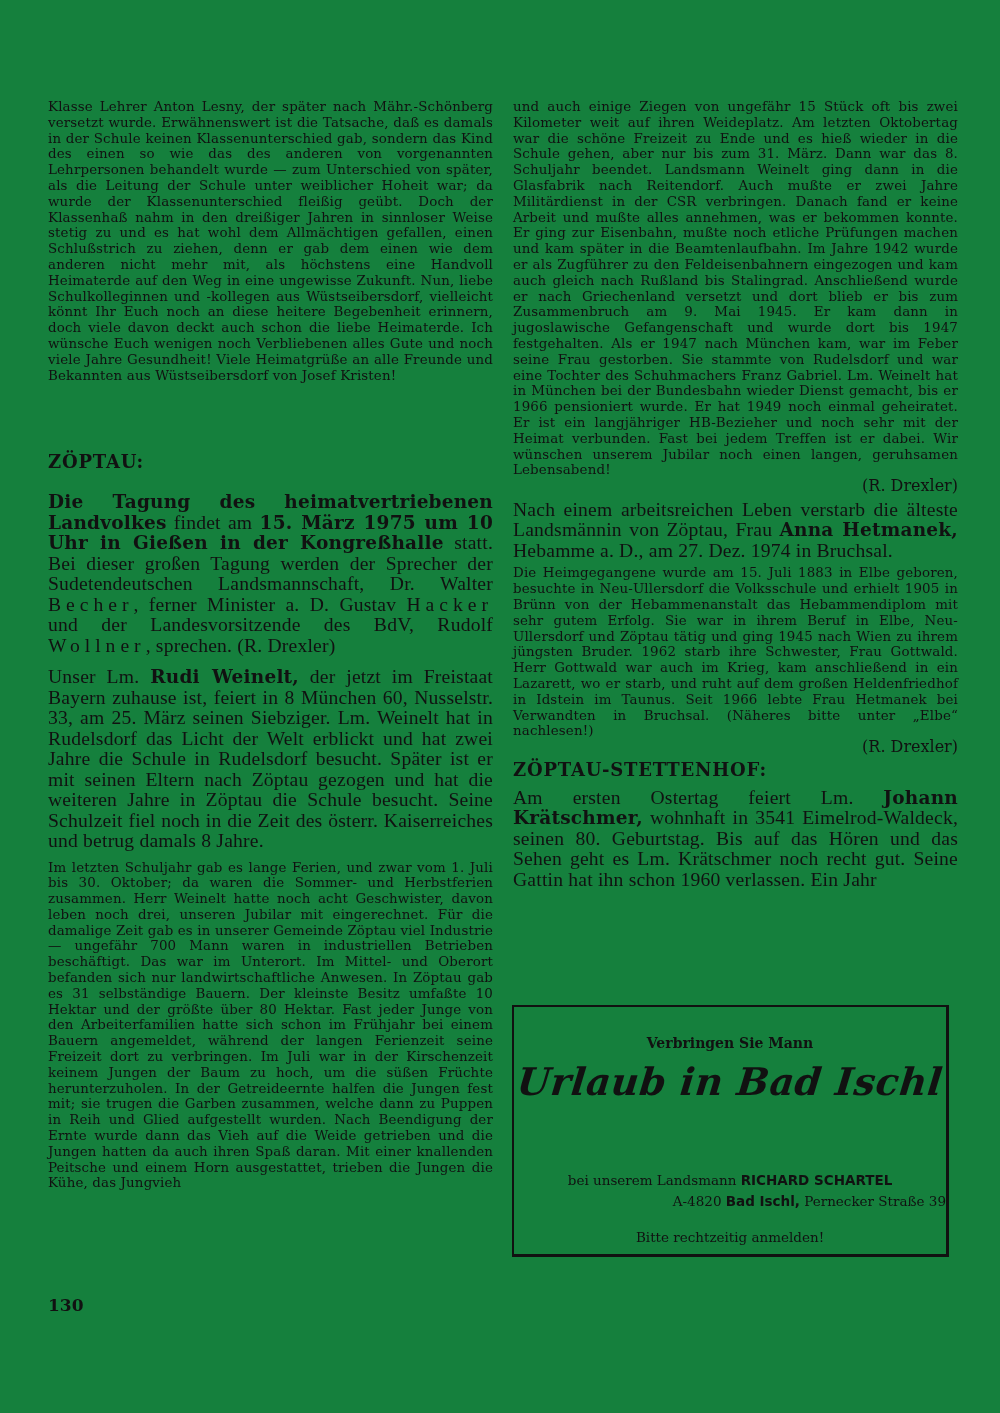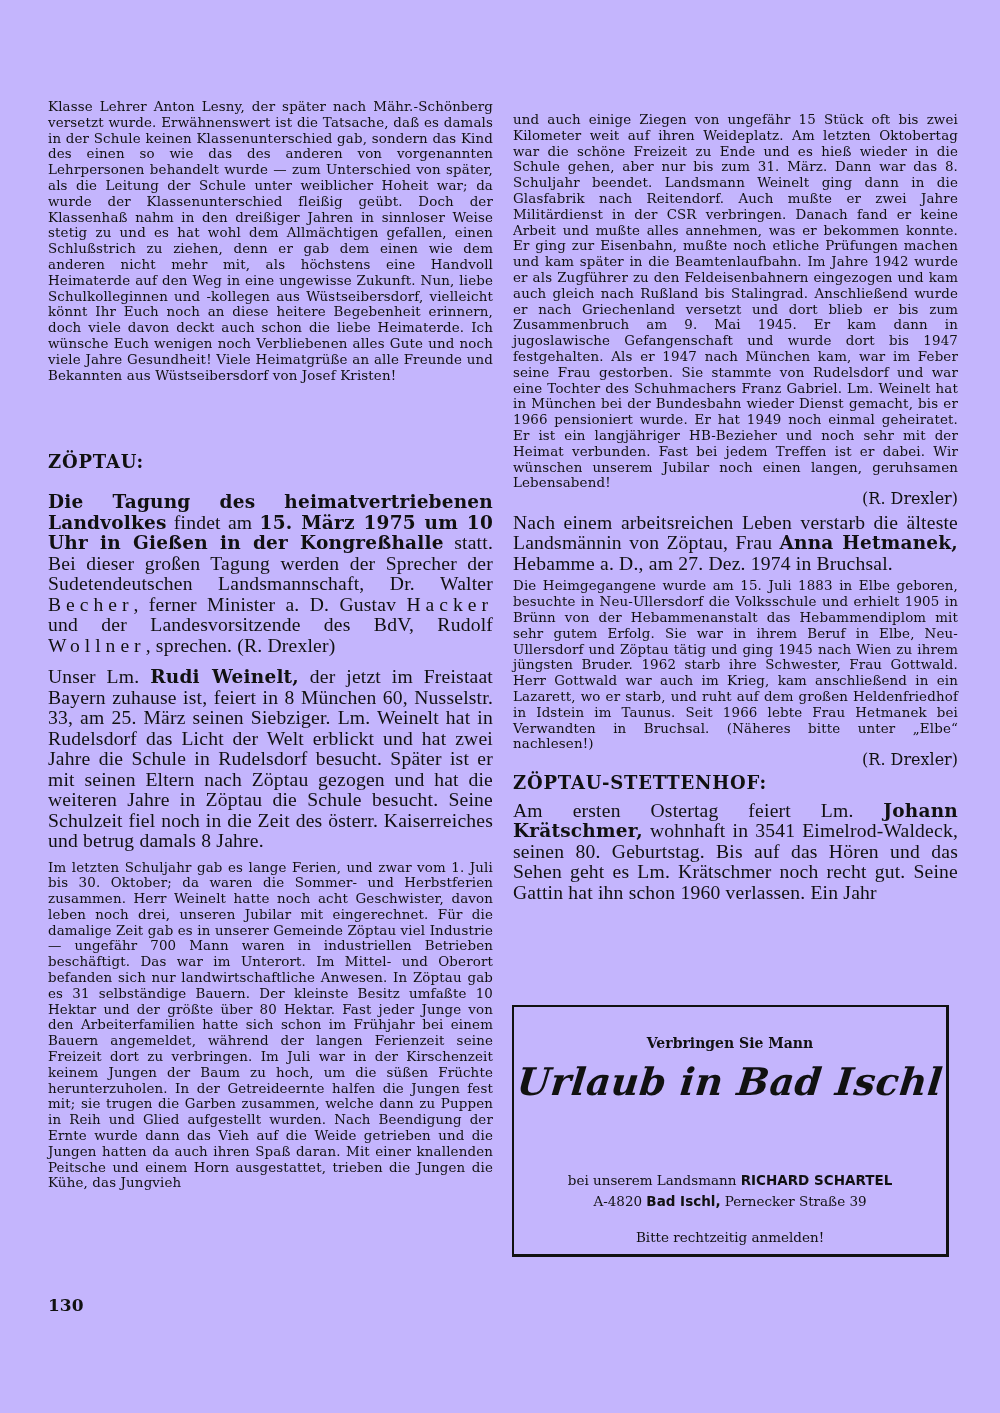--- a/index.html
+++ b/index.html
@@ -1,20 +1,20 @@
 <!DOCTYPE html>
 <html><head>
 <meta charset="utf-8">
 <style>
   html, body { margin: 0; padding: 0; background: #ffffff; }
   body { width: 1000px; height: 1413px; position: relative; overflow: hidden; color: #111; }
-  .page { position: absolute; left: 0; top: 0; width: 1000px; height: 1413px; background: #c4b5fd; }
+  .page { position: absolute; left: 0; top: 0; width: 1000px; height: 1413px; background: #15803d; }
   .col { position: absolute; top: 99px; width: 445px; }
   .col-left { left: 48px; }
-  .col-right { left: 513px; margin-top: 13px; }
+  .col-right { left: 513px; }
   .small {
     font-family: "DejaVu Serif", "Liberation Serif", serif;
     font-size: 13.4px; line-height: 15.8px; text-align: justify; margin: 0;
     letter-spacing: 0.15px; hyphens: manual;
   }
   .large {
     font-family: "Liberation Serif", "DejaVu Serif", serif;
     font-size: 19.6px; line-height: 20.5px; text-align: justify; margin: 0;
     letter-spacing: 0.2px;
   }
@@ -28,21 +28,21 @@
   .spaced { letter-spacing: 5px; }
   .ad-box {
     position: absolute; left: 512px; top: 1005px; width: 437px; height: 252px;
     border: 2px solid #111; border-bottom-width: 3px; border-right-width: 3px; box-sizing: border-box;
     text-align: center;
   }
   .ad-line1 { position: absolute; top: 28px; left: 0; right: 0; font-family: "DejaVu Serif", serif; font-weight: bold; font-size: 14px; }
   .ad-title { position: absolute; top: 52px; left: 0; right: 0; font-family: "DejaVu Serif", serif; font-style: italic; font-weight: bold; font-size: 38px; letter-spacing: 0.5px; transform: skewX(-6deg); }
   .ad-sub { position: absolute; top: 116px; left: 0; right: 0; font-family: "DejaVu Sans", sans-serif; font-weight: bold; font-size: 12.5px; }
   .ad-line3 { position: absolute; top: 165px; left: 0; right: 0; font-family: "DejaVu Serif", serif; font-size: 13.5px; }
-  .ad-line4 { position: absolute; top: 186px; left: 0; right: 0; font-family: "DejaVu Serif", serif; font-size: 13.5px; }
+  .ad-line4 { position: absolute; top: 186px; left: 0; right: 0; font-family: "DejaVu Serif", serif; font-size: 13.5px; text-align: right; }
   .ad-line5 { position: absolute; top: 222px; left: 0; right: 0; font-family: "DejaVu Serif", serif; font-weight: normal; font-size: 13.5px; }
   .sans-b { font-family: "DejaVu Sans", sans-serif; font-weight: bold; }
   .page-number { position: absolute; left: 48px; top: 1295px; font-family: "DejaVu Serif", serif; font-weight: bold; font-size: 17px; }
 </style>
 </head>
 <body>
 
 <div class="page">
 
   <div class="col col-left">

